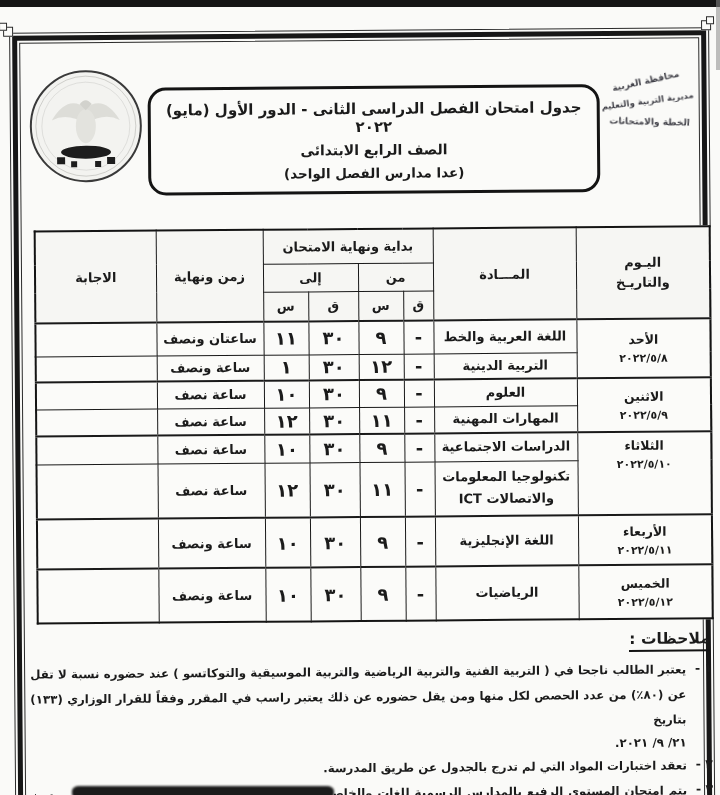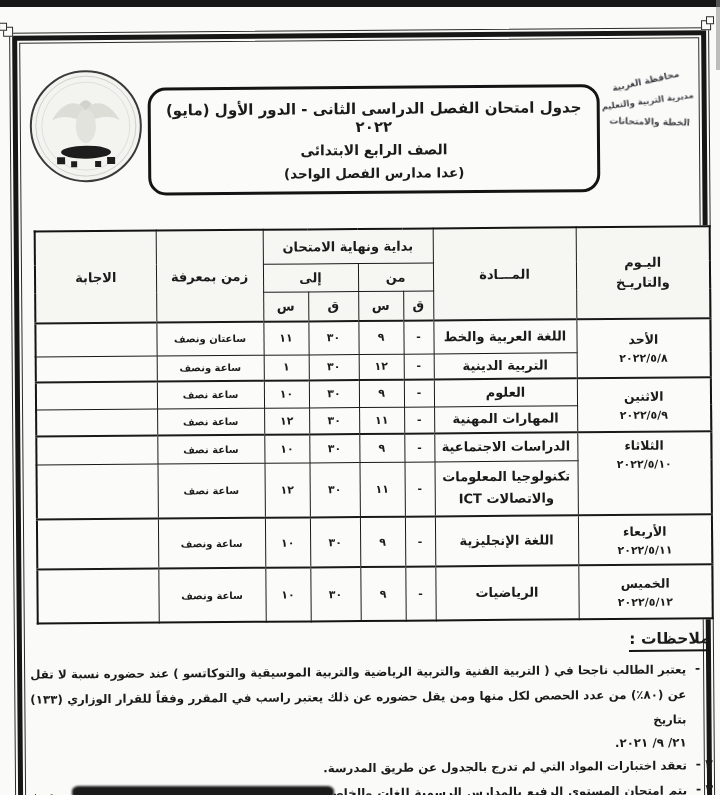--- a/index.html
+++ b/index.html
@@ -54,22 +54,22 @@
   .sched th { font-size:13px; background:#f6f6f3; }
   .sched tr.grp > td { border-top-width:2.6px; }
   .hr1{height:34px} .hr2{height:28px} .hr3{height:30px}
   .rA{height:33px} .rB{height:26px} .rC{height:27px} .rD{height:27px}
   .rE{height:28px} .rF{height:55px} .rG{height:50px} .rH{height:54px}
   .c-day { white-space:pre-line; line-height:1.55; }
   td.day .dn { font-size:12.5px; }
   td.day .dd { font-size:11px; margin-top:5px; }
   td.day.vt { vertical-align:top; padding-top:5px; }
   td.sub { font-size:13px; white-space:pre-line; line-height:1.7; }
-  td.num { font-size:11px; }
-  td.ans { font-size:10px; }
+  td.num { font-size:18px; }
+  td.ans { font-size:13px; }
   td.nte { background:#fbfbf9; }
 
   
   .notes { position:absolute; left:28px; top:631px; width:682px; direction:rtl; }
   .nh { display:inline-block; font-size:15.5px; border-bottom:2.6px solid #131313;
         padding-bottom:2px; margin:0 2px 6px 16px; }
   .note { display:flex; }
   .nn { flex:0 0 26px; font-size:12.5px; padding-top:3px; }
   .nt { flex:1; font-size:11.8px; line-height:25px; text-align:justify; }
   .nd { display:block; line-height:21px; }
@@ -134,21 +134,21 @@
           <col style="width:45px">
           <col style="width:107px">
           <col style="width:121px">
       </colgroup>
       <tbody>
           <tr class="hr1">
         <th rowspan="3" class="c-day">اليـوم
 والتاريـخ</th>
         <th rowspan="3">المـــادة</th>
         <th colspan="4">بداية ونهاية الامتحان</th>
-        <th rowspan="3">زمن بمعرفة</th>
+        <th rowspan="3">زمن ونهاية</th>
         <th rowspan="3">الاجابة</th>
       </tr>
       <tr class="hr2">
         <th colspan="2">من</th>
         <th colspan="2">إلى</th>
       </tr>
       <tr class="hr3">
         <th>ق</th>
         <th>س</th>
         <th>ق</th>

